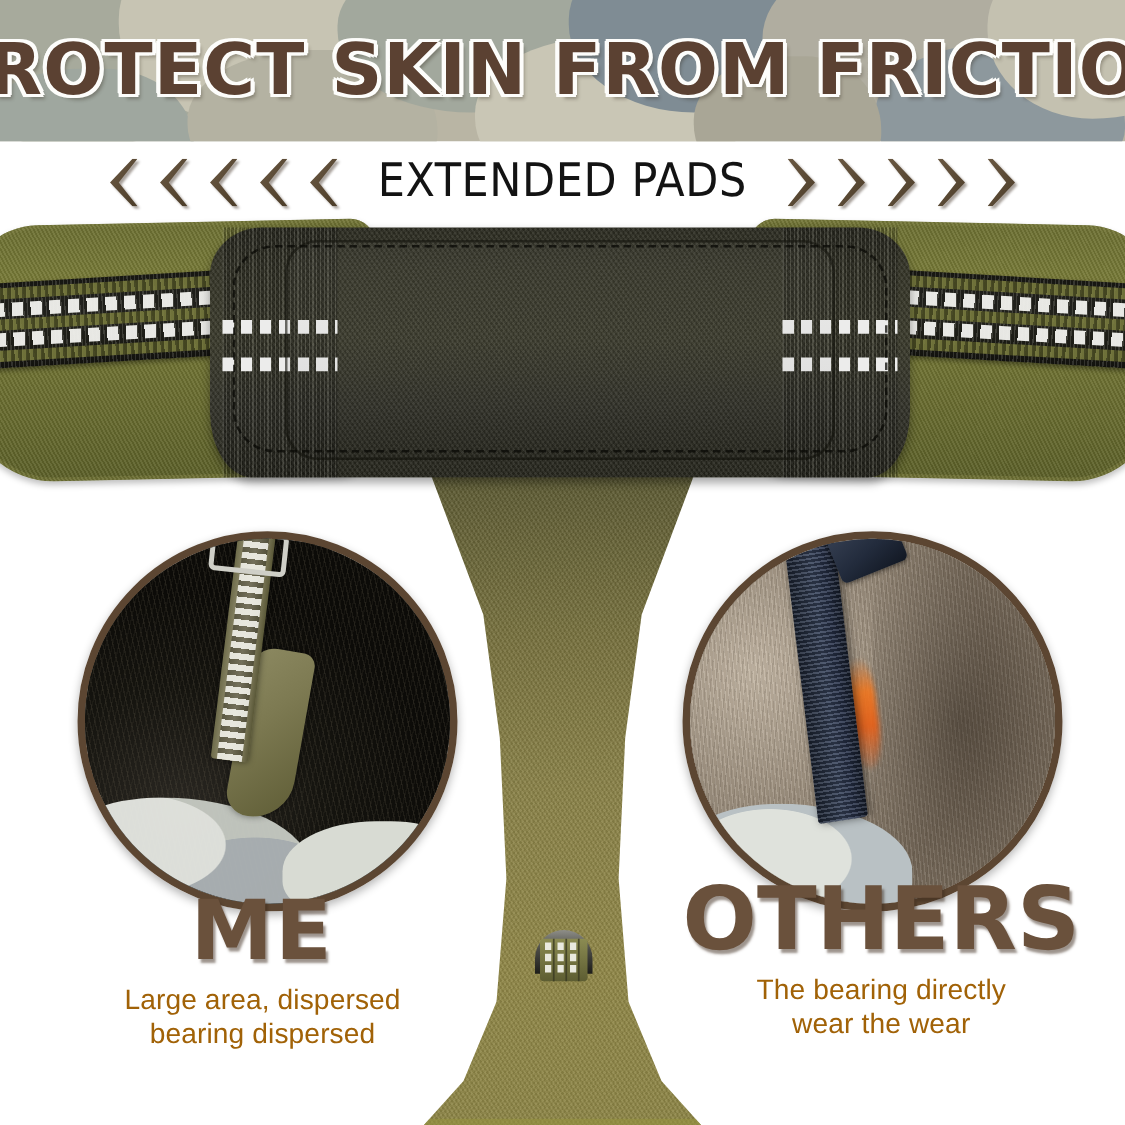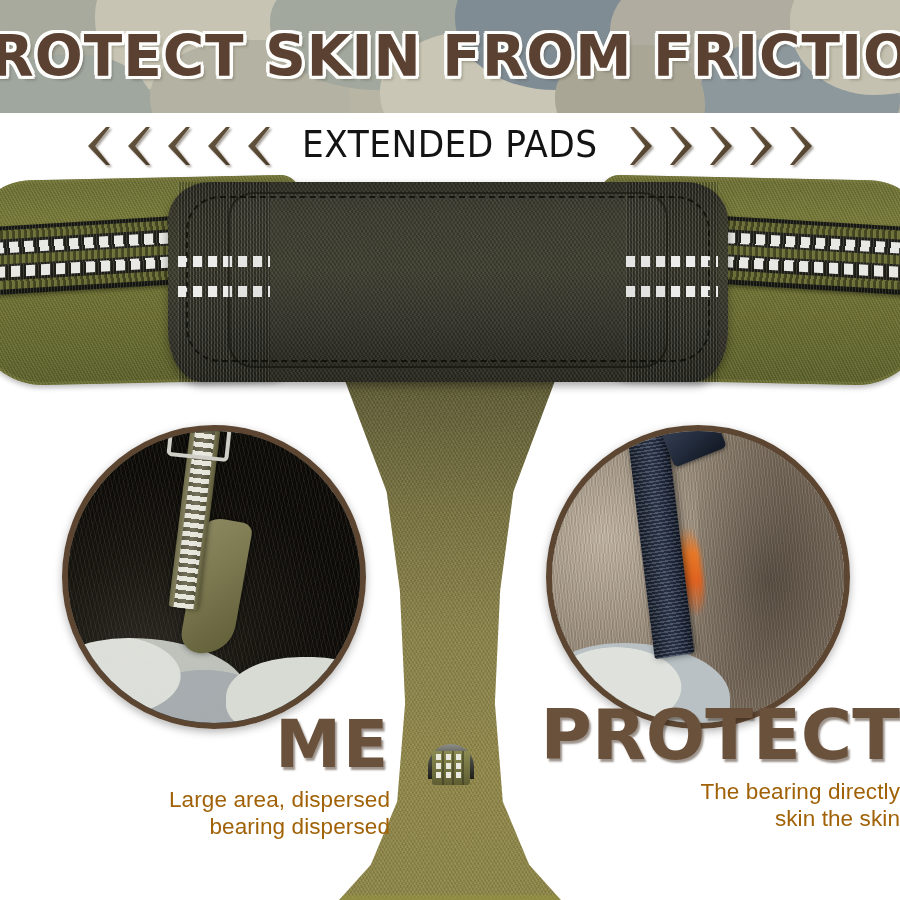--- a/index.html
+++ b/index.html
@@ -296,21 +296,21 @@
   }
   .camo-patch-r{
     position:absolute;left:-12px;bottom:-18px;width:190px;height:98px;
     background:
       radial-gradient(ellipse 55% 65% at 40% 45%,#dfe2dc 0 62%,rgba(0,0,0,0) 63%),
       #b9c1c4;
     border-radius:44% 56% 36% 54%;
   }
 
   
-  .label-block{position:absolute;text-align:right;}
+  .label-block{position:absolute;text-align:center;}
   .lbl-me{left:30px;top:712px;width:360px;}
   .lbl-others{left:510px;top:700px;width:390px;}
   .big-label{
     font-family:"DejaVu Sans","Liberation Sans",sans-serif;
     font-weight:bold;
     color:#6a513c;
     line-height:1;
     white-space:nowrap;
     text-shadow:2px 3px 2px rgba(60,42,28,.5);
   }
@@ -519,20 +519,20 @@
 
   <div class="label-block lbl-me">
     <div class="big-label big-me">ME</div>
     <div class="caption">
       <div>Large area, dispersed</div>
       <div>bearing dispersed</div>
     </div>
   </div>
 
   <div class="label-block lbl-others">
-    <div class="big-label big-others">PROTECT</div>
+    <div class="big-label big-others">OTHERS</div>
     <div class="caption">
       <div>The bearing directly</div>
-      <div>skin the skin</div>
+      <div>wear the wear</div>
     </div>
   </div>
 
 </div>
 
 </body></html>

